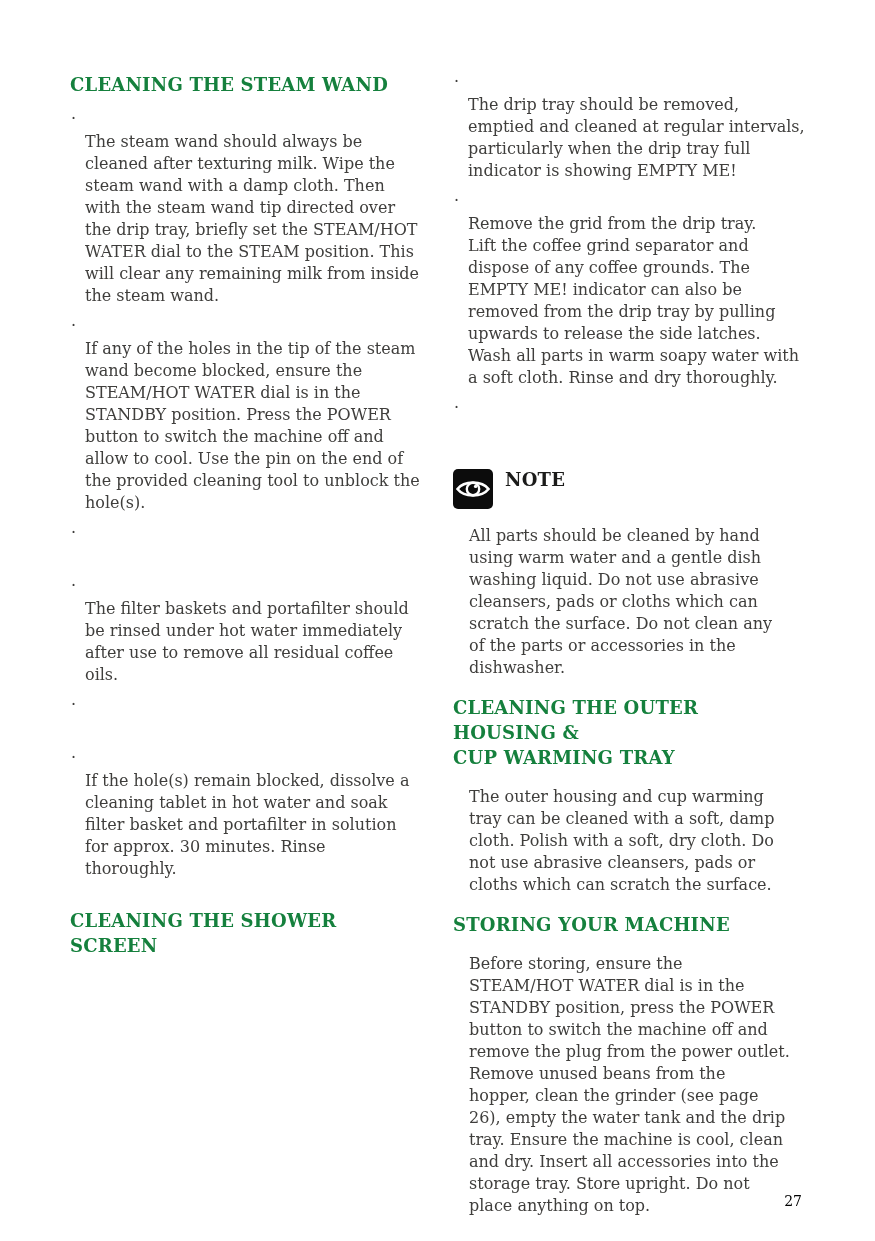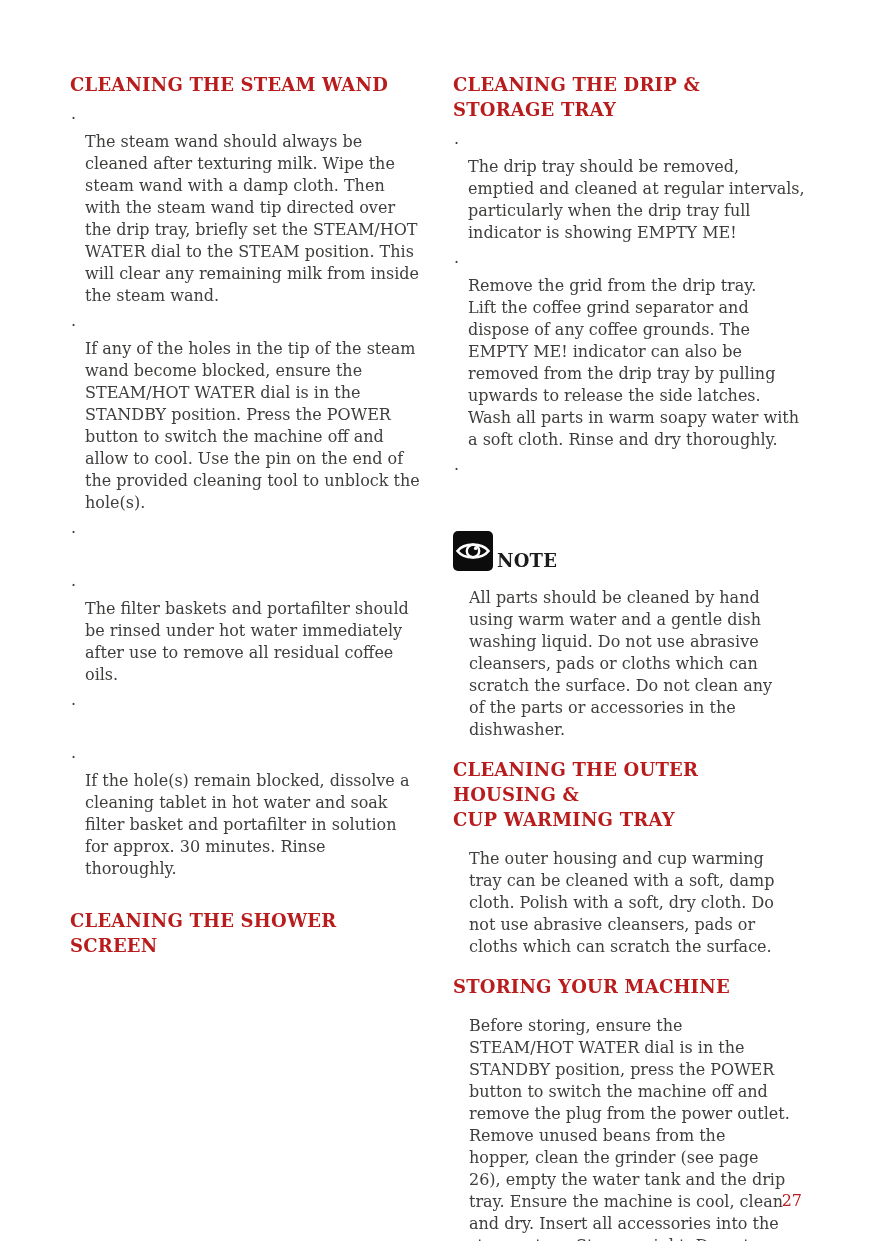--- a/index.html
+++ b/index.html
@@ -15,21 +15,21 @@
     display: flex;
     padding: 72px 0 0 70px;
     gap: 33px;
   }
   .col-left  { width: 350px; flex: 0 0 350px; }
   .col-right { width: 353px; flex: 0 0 353px; }
 
   .section-heading {
     font-size: 18px;
     font-weight: 700;
-    color: #b91c1c;
+    color: #15803d;
     line-height: 25px;
     letter-spacing: 0.2px;
     margin: 28px 0 12px 0;
     white-space: pre-line;
   }
   .section:first-child .section-heading { margin-top: 0; }
 
   .bullets { list-style: none; margin: 0; padding: 0; }
   .bullet-item {
     position: relative;
@@ -48,40 +48,40 @@
   }
 
   .body-text {
     font-size: 16px;
     line-height: 22px;
     color: #3f3e3c;
     margin: 16px;
   }
 
   .note { margin-top: 27px; }
-  .note-header { display: flex; align-items: flex-end; gap: 4px; }
+  .note-header { display: flex; align-items: flex-start; gap: 12px; }
   .note-icon { display: inline-block; width: 40px; height: 40px; }
   .note-icon svg { display: block; }
   .note-label {
     font-size: 18px;
     font-weight: 700;
     color: #1b1b1a;
     letter-spacing: 0.2px;
   }
   .note-text { margin-top: 16px; }
 
   .para-section .section-heading { margin-top: 14px; }
 
   .page-number {
     position: absolute;
     top: 1190px;
     right: 73px;
-    font-size: 16px;
+    font-size: 14px;
     line-height: 22px;
-    color: #b91c1c;
+    color: #000000;
     text-align: right;
   }
 </style>
 </head>
 <body>
 
 <div class="page">
   <div class="cols">
 
     <div class="col-left">
@@ -118,22 +118,20 @@
       <div class="section">
         <h2 class="section-heading">CLEANING THE SHOWER SCREEN</h2>
 
       </div>
 
     </div>
 
     <div class="col-right">
 
       <div class="section">
-        <h2 class="section-heading">CLEANING THE DRIP &amp;
-STORAGE TRAY</h2>
         <ul class="bullets">
           <li class="bullet-item">
             <span class="bullet-dot">·</span><span>The drip tray should be removed, emptied and cleaned at regular intervals, particularly when the drip tray full indicator is showing EMPTY ME!</span>
           </li>
           <li class="bullet-item">
             <span class="bullet-dot">·</span><span>Remove the grid from the drip tray.
 Lift the coffee grind separator and dispose of any coffee grounds. The EMPTY ME! indicator can also be removed from the drip tray by pulling upwards to release the side latches. Wash all parts in warm soapy water with a soft cloth. Rinse and dry thoroughly.</span>
           </li>
           <li class="bullet-item">
             <span class="bullet-dot">·</span>

